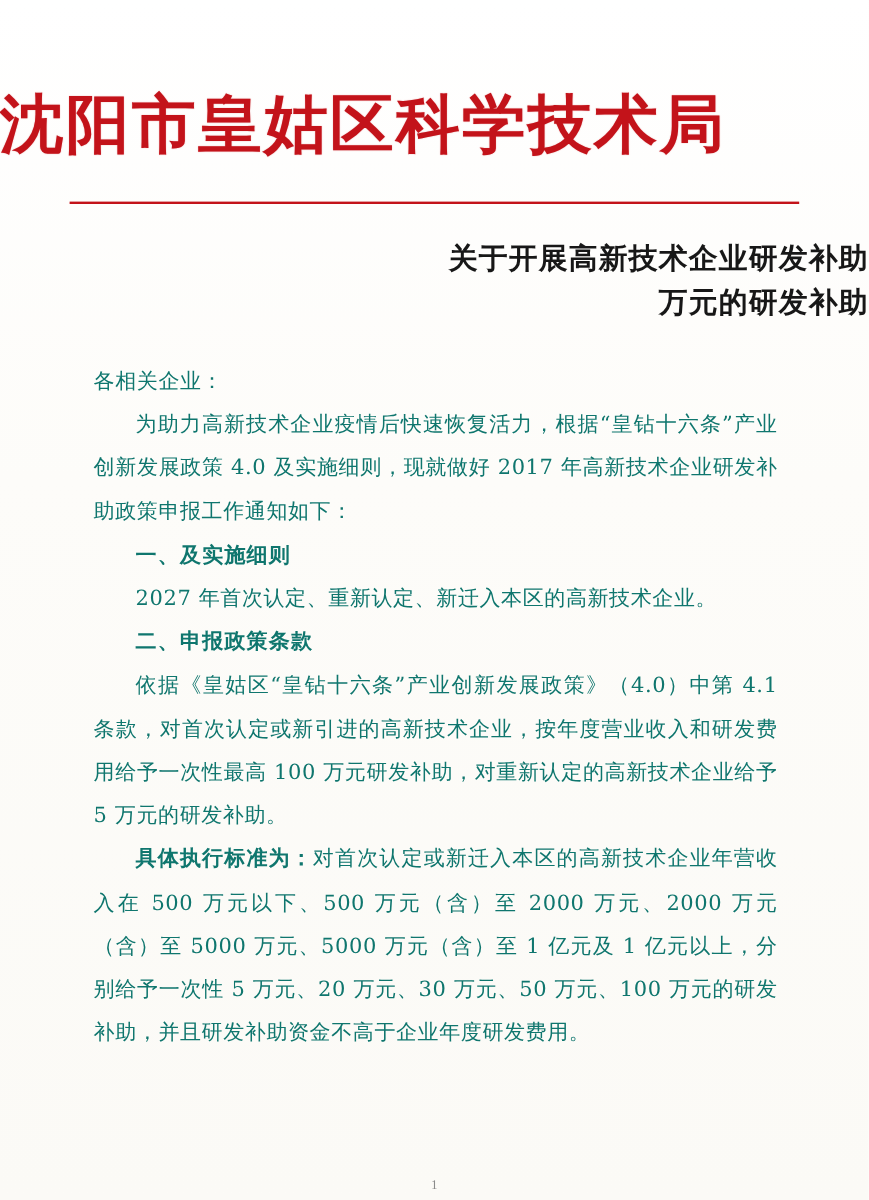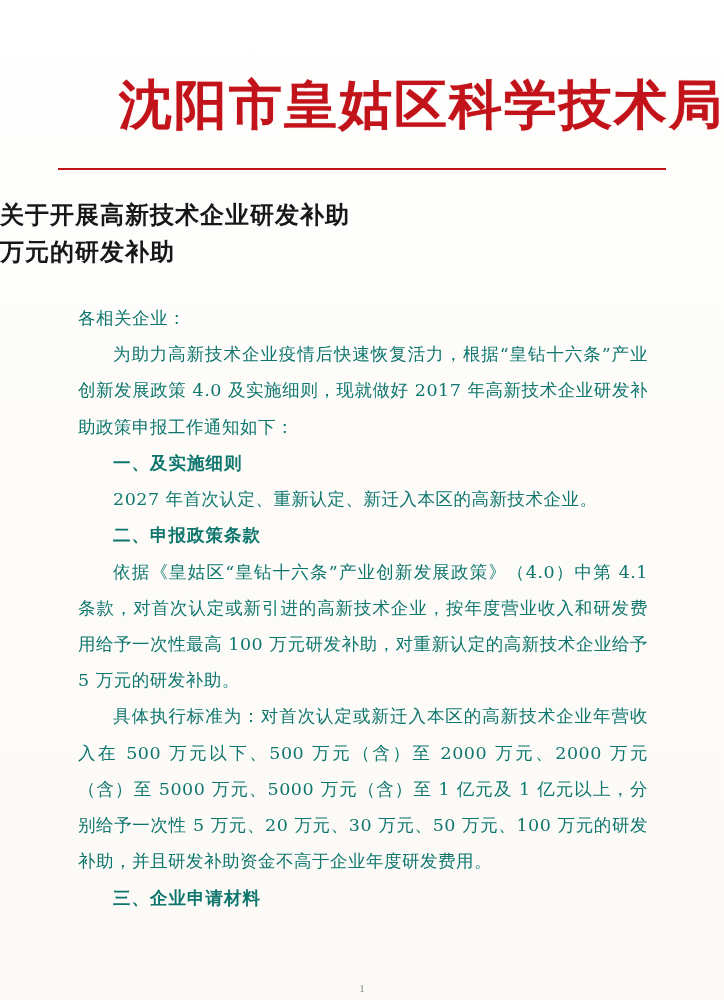--- a/index.html
+++ b/index.html
@@ -21,21 +21,21 @@
     inset: 0;
     background: linear-gradient(180deg, #ffffff 0%, #fdfcf9 40%, #fbfaf6 100%);
     pointer-events: none;
   }
 
   .doc-head {
     position: absolute;
     top: 74px;
     left: 0;
     width: 724px;
-    text-align: right;
+    text-align: left;
   }
   .org-title {
     color: #c3131a;
     font-family: "DejaVu Serif", "Liberation Serif", serif;
     font-weight: bold;
     font-size: 53px;
     letter-spacing: 2px;
     line-height: 1.15;
     white-space: nowrap;
     text-shadow: 0 0 1px rgba(195,19,26,0.45);
@@ -47,21 +47,21 @@
     width: 608px;
     height: 2px;
     background: #c3131a;
   }
 
   .doc-title {
     position: absolute;
     top: 196px;
     left: 0;
     width: 724px;
-    text-align: left;
+    text-align: right;
     color: #171717;
     font-family: "DejaVu Serif", "Liberation Serif", serif;
     font-weight: bold;
     font-size: 24px;
     line-height: 1.55;
     letter-spacing: 1px;
   }
   .doc-title div { white-space: nowrap; }
 
   .body-block {
@@ -76,21 +76,21 @@
     font-family: "DejaVu Serif", "Liberation Serif", serif;
     letter-spacing: 0.5px;
   }
   .p { margin: 0; }
   .indent2 { text-indent: 2em; }
   .heading {
     font-weight: bold;
     text-indent: 2em;
     letter-spacing: 1px;
   }
-  .bold { font-weight: normal; margin-top: 20px; }
+  .bold { font-weight: bold; margin-top: 20px; }
 
   .page-number {
     position: absolute;
     bottom: 6px;
     left: 0;
     width: 724px;
     text-align: center;
     font-size: 11px;
     color: #8a8a8a;
     font-family: "Liberation Serif", serif;
@@ -117,17 +117,16 @@
     <p class="p">各相关企业：</p>
     <p class="p indent2">为助力高新技术企业疫情后快速恢复活力，根据“皇钻十六条”产业创新发展政策 4.0 及实施细则，现就做好 2017 年高新技术企业研发补助政策申报工作通知如下：</p>
 
     <p class="p heading">一、及实施细则</p>
     <p class="p indent2">2027 年首次认定、重新认定、新迁入本区的高新技术企业。</p>
 
     <p class="p heading">二、申报政策条款</p>
     <p class="p indent2">依据《皇姑区“皇钻十六条”产业创新发展政策》（4.0）中第 4.1 条款，对首次认定或新引进的高新技术企业，按年度营业收入和研发费用给予一次性最高 100 万元研发补助，对重新认定的高新技术企业给予 5 万元的研发补助。</p>
     <p class="p indent2"><span class="bold">具体执行标准为：</span><span>对首次认定或新迁入本区的高新技术企业年营收入在 500 万元以下、500 万元（含）至 2000 万元、2000 万元（含）至 5000 万元、5000 万元（含）至 1 亿元及 1 亿元以上，分别给予一次性 5 万元、20 万元、30 万元、50 万元、100 万元的研发补助，并且研发补助资金不高于企业年度研发费用。</span></p>
 
-    <p class="p heading">三、企业申请材料</p>
   </div>
 
   <div class="page-number">1</div>
 </div>
 
 </body></html>

